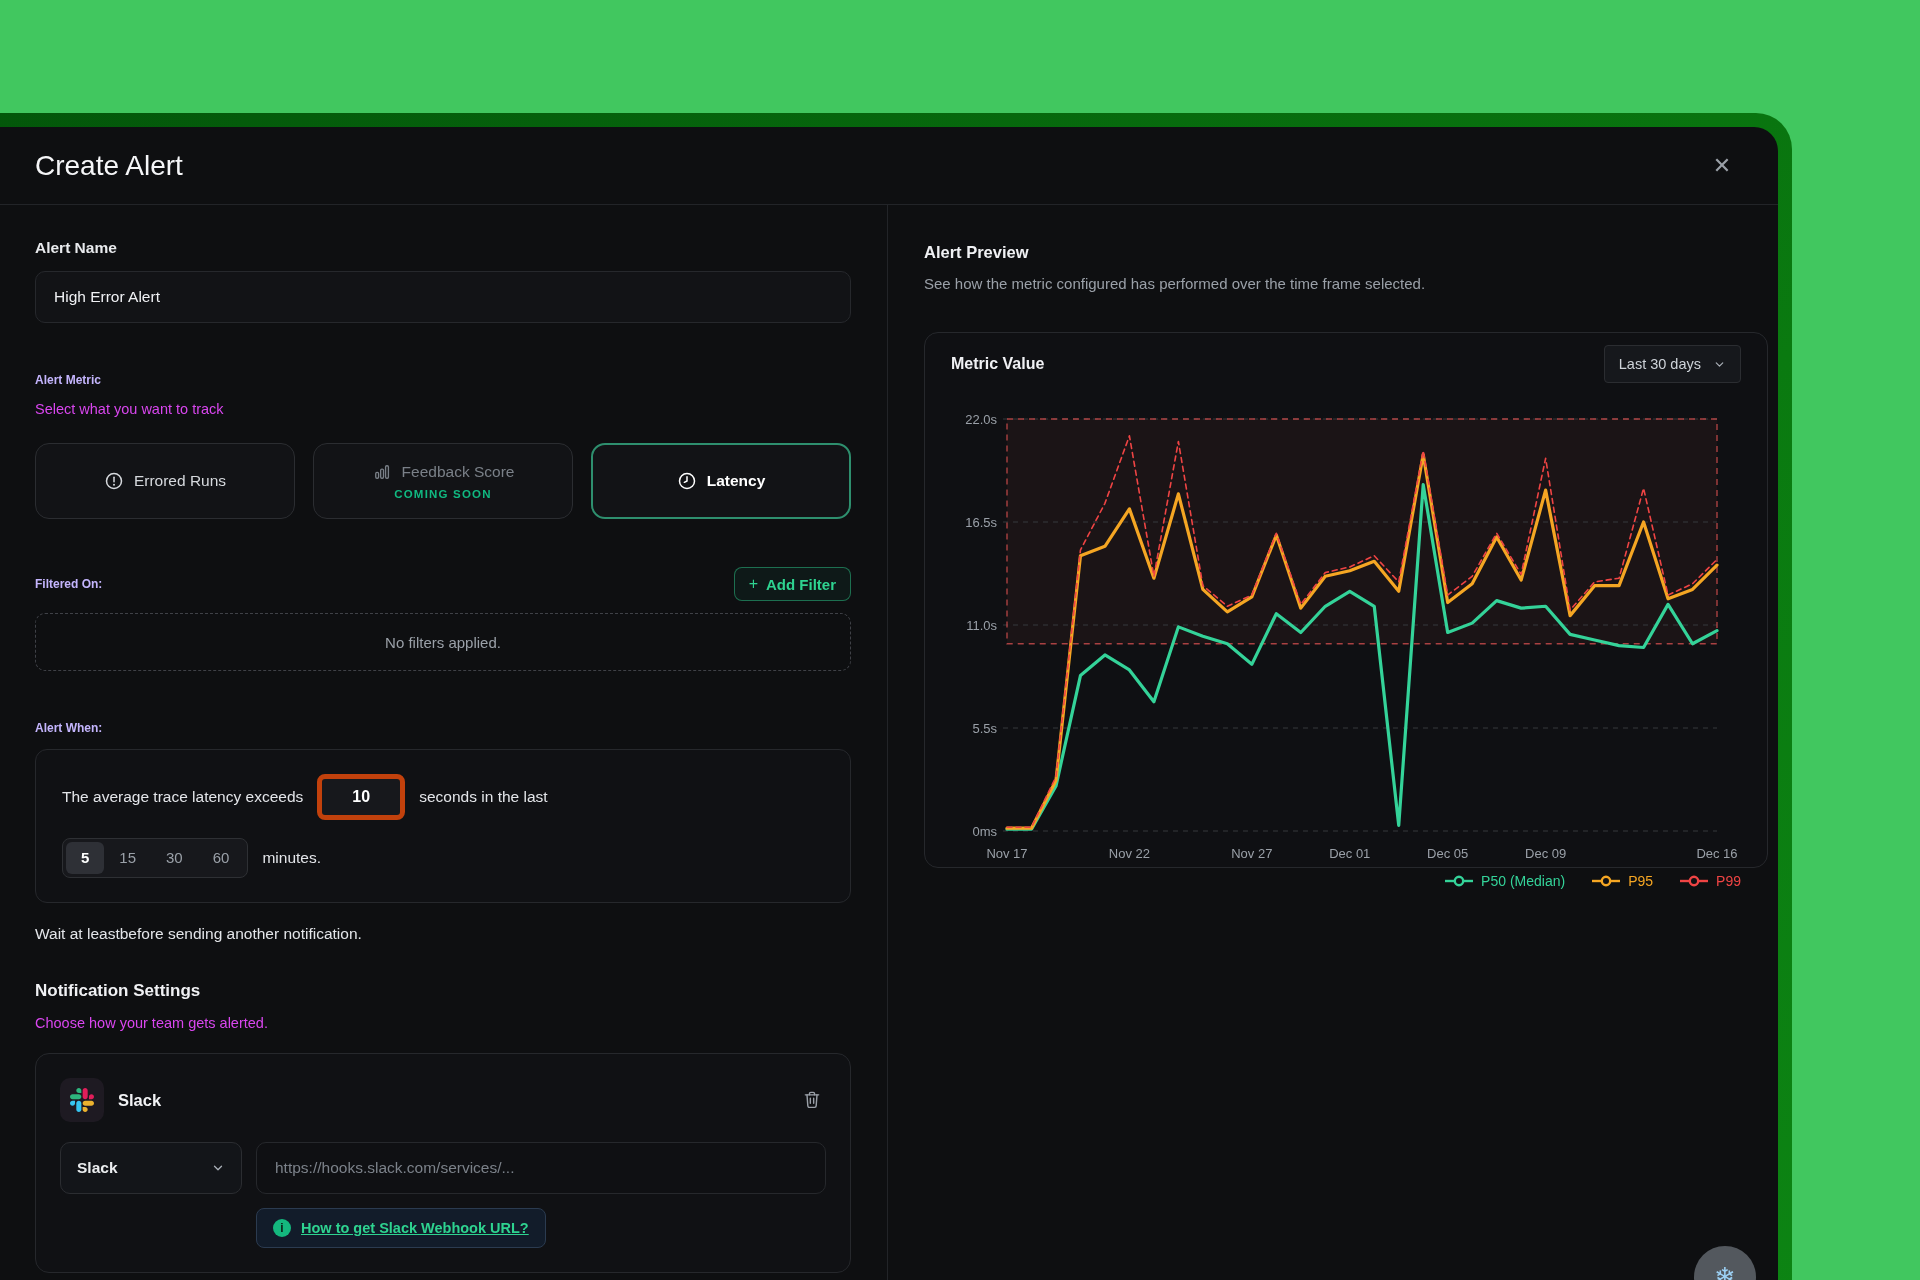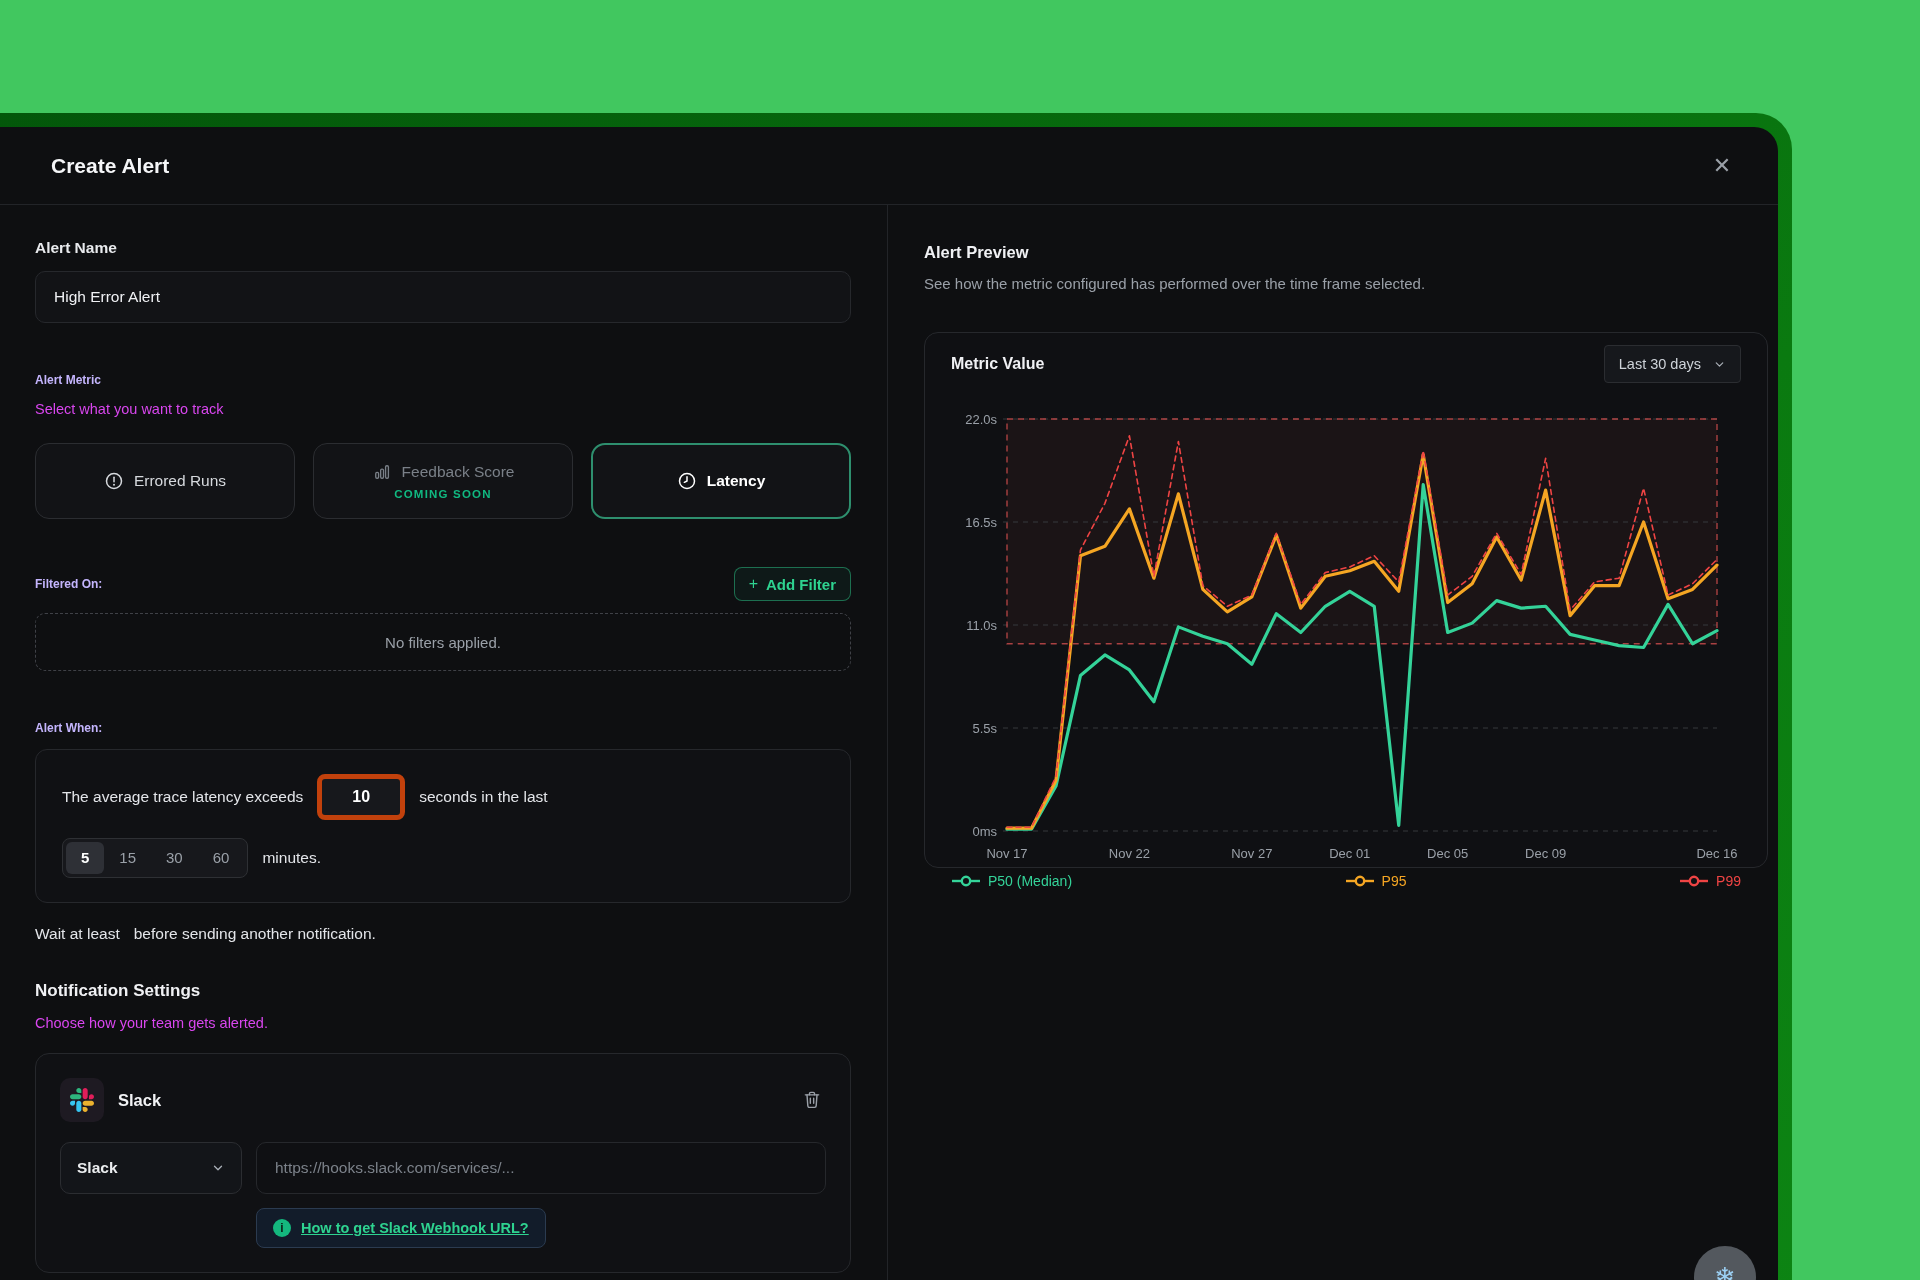--- a/index.html
+++ b/index.html
@@ -19,21 +19,21 @@
     background:linear-gradient(140deg,#03560a 0%,#0a7a10 60%,#0d8614 100%);
   }
   .modal{
     width:100%;height:100%;border-radius:24px;background:#0e0f11;
     overflow:hidden;display:flex;flex-direction:column;color:#e7e9ec;
   }
   .modal-header{
     display:flex;align-items:center;height:78px;flex:0 0 78px;
     padding:0 41px 0 61px;border-bottom:1px solid #222428;
   }
-  .modal-title{font-size:21px;font-weight:700;color:#f5f6f8;margin:16px;}
+  .modal-title{font-size:28px;font-weight:400;color:#f5f6f8;margin:0;}
   .close-btn{
     margin-left:auto;background:none;border:none;color:#9aa0a8;
     font-size:22px;line-height:1;padding:4px;width:30px;height:30px;
   }
   .modal-body{flex:1;display:flex;min-height:0;}
 
   
   .left-col{width:914px;flex:0 0 914px;border-right:1px solid #222428;padding:34px 36px 60px 61px;}
   .field-label{font-size:15.5px;font-weight:600;color:#e8eaed;margin:0 0 14px 0;}
   .section-title{font-size:12px;font-weight:700;color:#c4b5fd;margin:0;}
@@ -78,21 +78,21 @@
     color:#ffffff;font-size:16px;font-weight:600;text-align:center;outline:none;
   }
   .segmented{display:inline-flex;background:#17181c;border:1px solid #2e3034;border-radius:8px;padding:3px;}
   .seg{
     border:none;background:transparent;color:#9aa0a8;font-size:15px;
     padding:7px 15px;border-radius:6px;line-height:1.2;
   }
   .seg.selected{background:#2e3036;color:#ffffff;font-weight:700;}
   .cond-row2{margin-top:18px;}
 
-  .wait-row{margin-top:22px;display:flex;align-items:flex-start;gap:14px;font-size:15.5px;color:#e3e5e9;}
+  .wait-row{margin-top:22px;display:flex;align-items:flex-start;gap:0;font-size:15.5px;color:#e3e5e9;}
 
   .notif-title{font-size:17px;font-weight:700;color:#f0f1f4;margin:38px 0 0 0;}
   .slack-card{
     margin-top:22px;border:1px solid #26282c;border-radius:14px;background:#101114;padding:24px;
   }
   .slack-head{display:flex;align-items:center;gap:14px;}
   .slack-tile{width:44px;height:44px;border-radius:10px;background:#1e1a22;display:flex;align-items:center;justify-content:center;}
   .slack-name{font-size:16.5px;font-weight:700;color:#f2f3f5;}
   .trash-btn{margin-left:auto;background:none;border:none;color:#9aa0a8;padding:4px;}
   .slack-controls{display:flex;gap:14px;margin-top:20px;}
@@ -127,21 +127,21 @@
     margin-top:40px;border:1px solid #26282c;border-radius:14px;background:#0f1013;
     padding:12px 26px;height:536px;
   }
   .chart-head{display:flex;align-items:center;justify-content:space-between;}
   .chart-title{font-size:16px;font-weight:600;color:#f0f1f4;margin:0;}
   .range-select{
     height:38px;background:#16181c;border:1px solid #2b2d31;border-radius:4px;
     display:flex;align-items:center;gap:12px;padding:0 14px;color:#ced3d9;font-size:14.5px;
   }
   #metric-chart{margin-top:16px;display:block;}
-  .chart-legend{display:flex;justify-content:space-between;gap:26px;margin-top:2px;font-size:14px;}
+  .chart-legend{display:flex;justify-content:flex-end;gap:26px;margin-top:2px;font-size:14px;}
   .legend-item{display:inline-flex;align-items:center;gap:7px;}
 
   .snowflake-btn{
     position:absolute;left:1694px;top:1246px;width:62px;height:62px;border-radius:50%;
     background:#53585e;border:none;color:#9cd0f4;font-size:26px;
     display:flex;align-items:center;justify-content:center;z-index:5;
   }
 </style>
 </head>
 <body>

